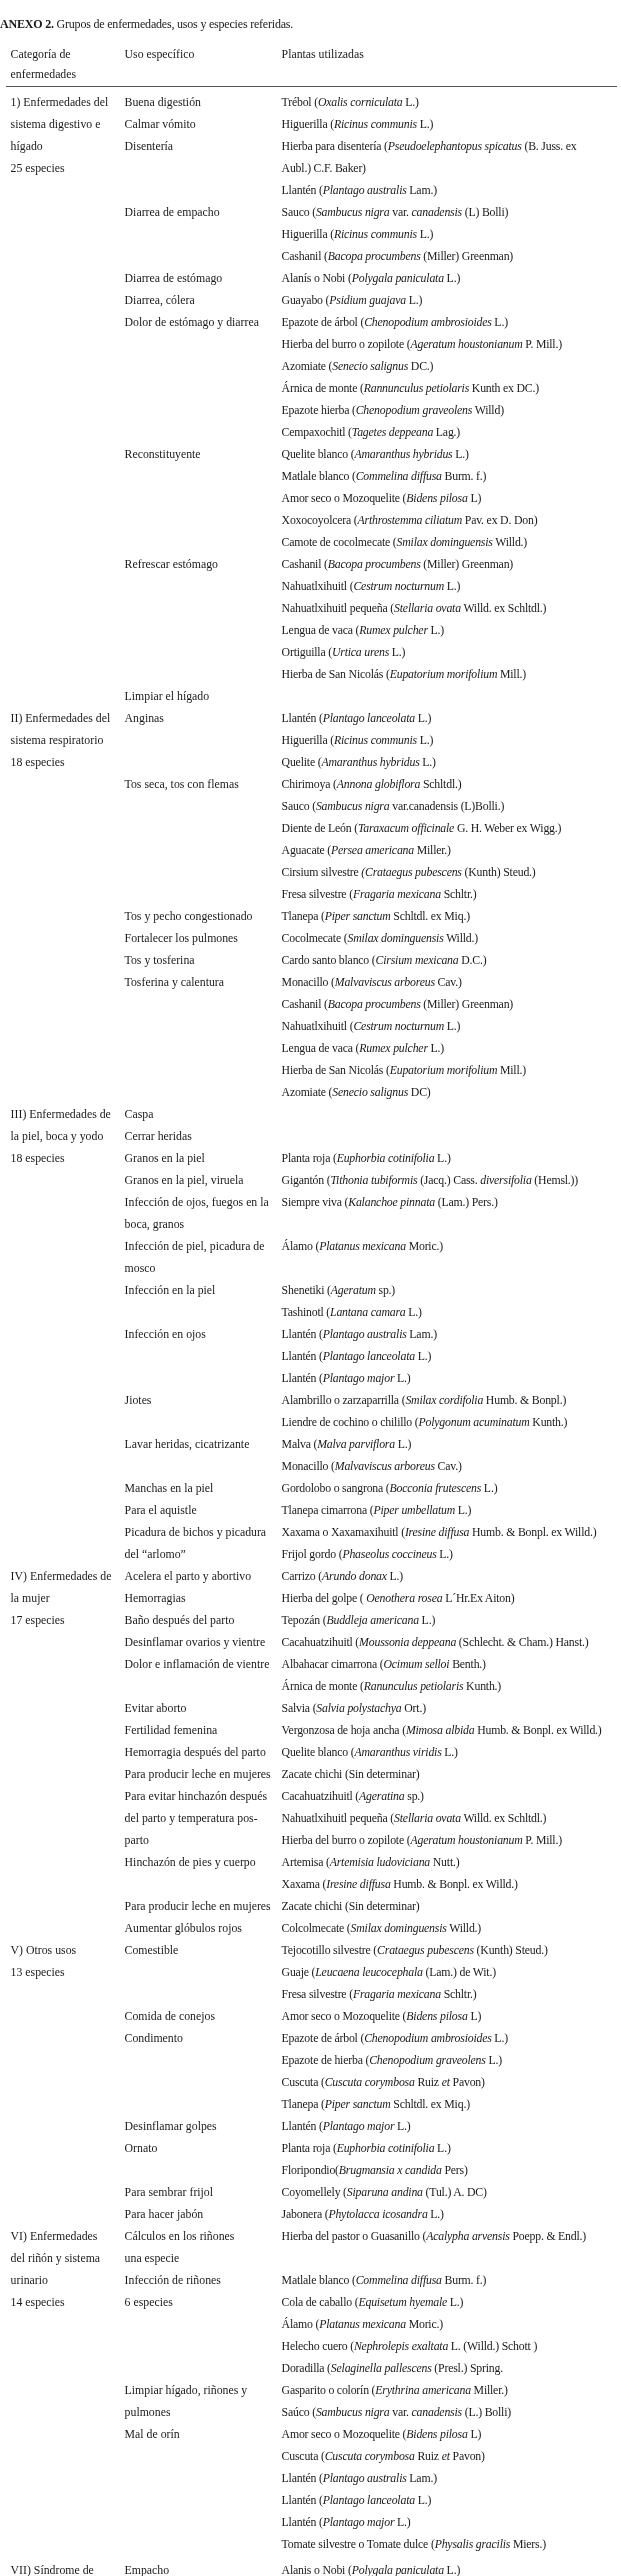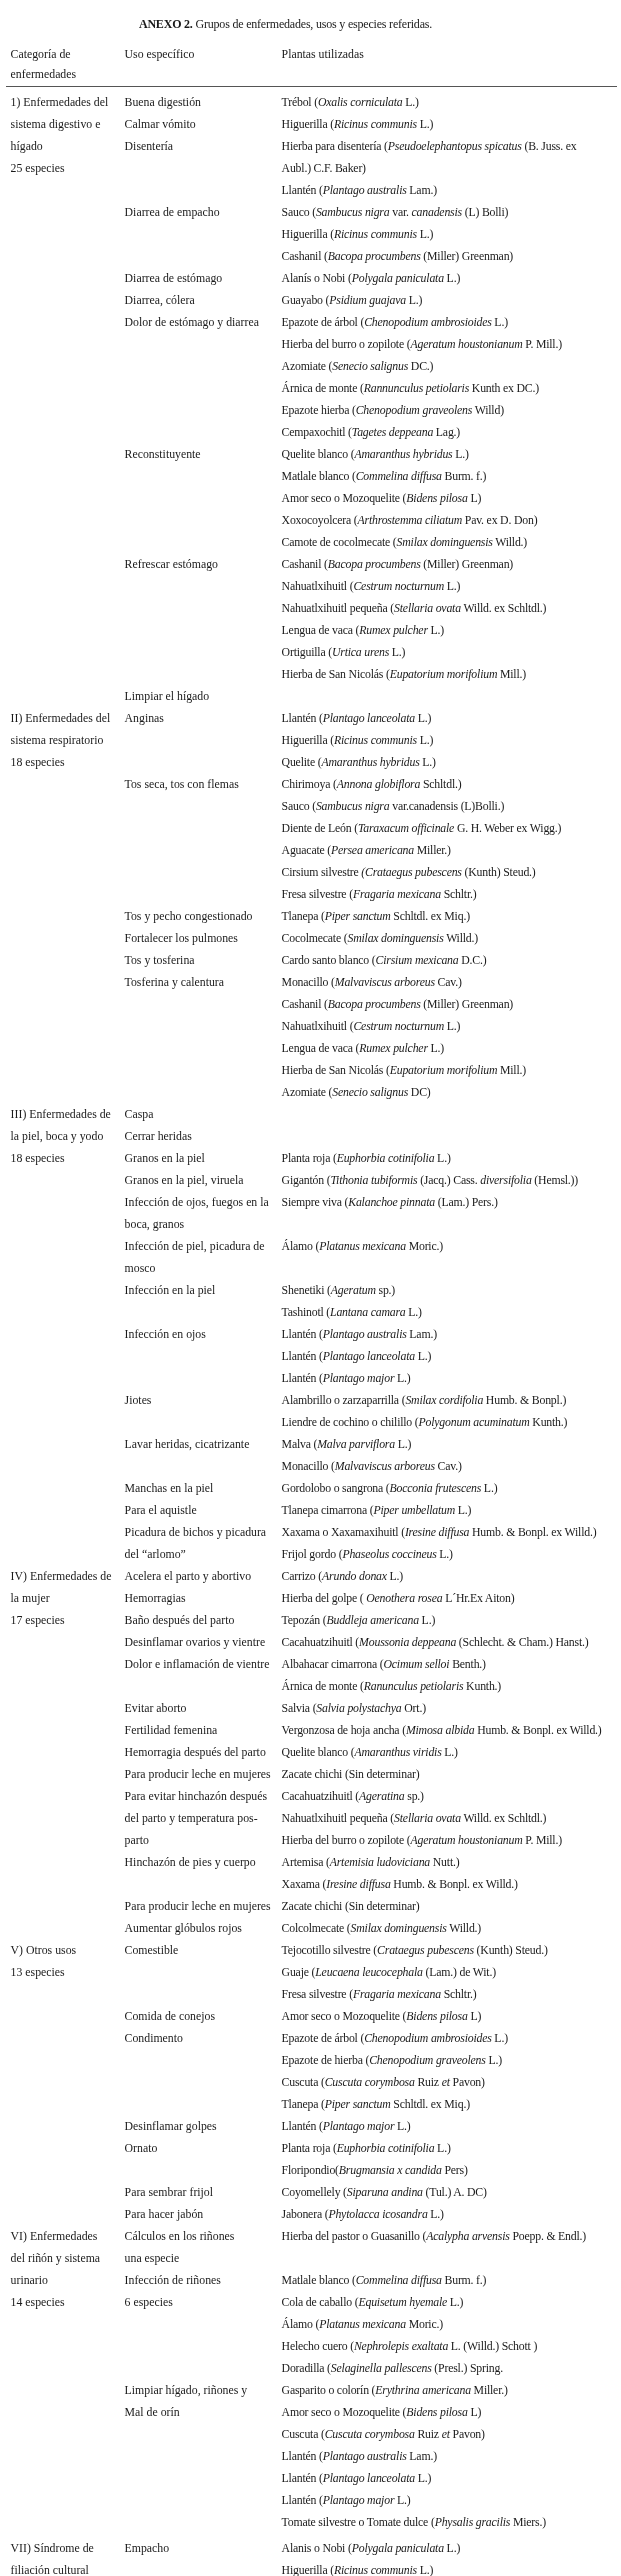--- a/index.html
+++ b/index.html
@@ -2,21 +2,21 @@
 <html style="font-size:12px"><head>
 <meta charset="utf-8">
 <style>
   html, body { margin: 0; padding: 0; background: #ffffff; }
   body {
     width: 621px; min-height: 2576px; position: relative;
     font-family: "Liberation Serif", "DejaVu Serif", serif;
     color: #1a1a1a; font-size: 11.8px;
   }
   .caption {
-    position: absolute; top: 16.7px; left: 0; width: 571px; text-align: center;
+    position: absolute; top: 16.7px; left: 0; width: 571px; 
     font-size: 12px; letter-spacing: -0.2px;
   }
   .caption b { font-weight: bold; }
   .table { position: absolute; top: 44px; left: 6px; width: 611px; }
   .head {
     display: grid; grid-template-columns: 114px 157px 339px;
     font-weight: normal; line-height: 20px; padding-left: 4.6px;
     border-bottom: 1.5px solid #555; padding-bottom: 1.5px;
   }
   .body { padding-left: 4.6px; padding-top: 4.6px; }
@@ -561,20 +561,25 @@
         <div class="c c2"></div>
         <div class="c c3"><span>Doradilla (</span><i>Selaginella pallescens</i><span> (Presl.) Spring.</span></div>
       </div>
       <div class="line">
         <div class="c c1"></div>
         <div class="c c2">Limpiar hígado, riñones y</div>
         <div class="c c3"><span>Gasparito o colorín (</span><i>Erythrina americana</i><span> Miller.)</span></div>
       </div>
       <div class="line">
         <div class="c c1"></div>
+        <div class="c c2">pulmones</div>
+        <div class="c c3"><span>Saúco (</span><i>Sambucus nigra</i><span> var. </span><i>canadensis</i><span> (L.) Bolli)</span></div>
+      </div>
+      <div class="line">
+        <div class="c c1"></div>
         <div class="c c2">Mal de orín</div>
         <div class="c c3"><span>Amor seco o Mozoquelite (</span><i>Bidens pilosa</i><span> L)</span></div>
       </div>
       <div class="line">
         <div class="c c1"></div>
         <div class="c c2"></div>
         <div class="c c3"><span>Cuscuta (</span><i>Cuscuta corymbosa</i><span> Ruiz </span><i>et</i><span> Pavon)</span></div>
       </div>
       <div class="line">
         <div class="c c1"></div>

